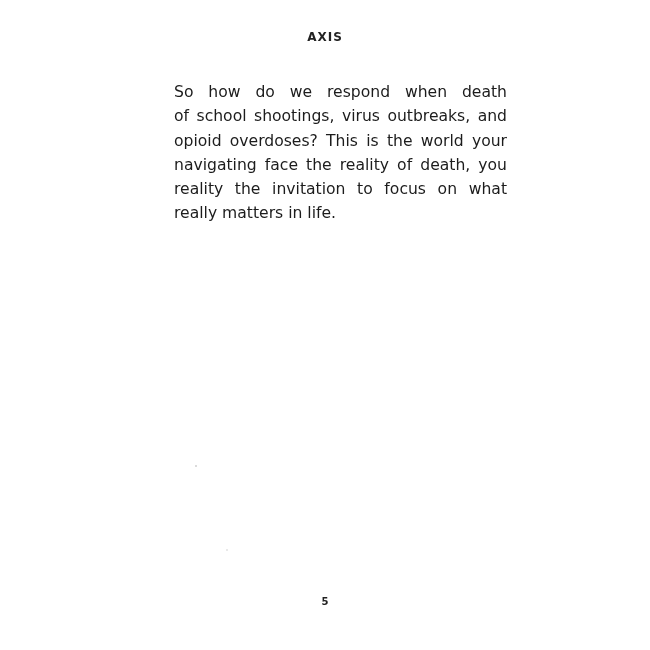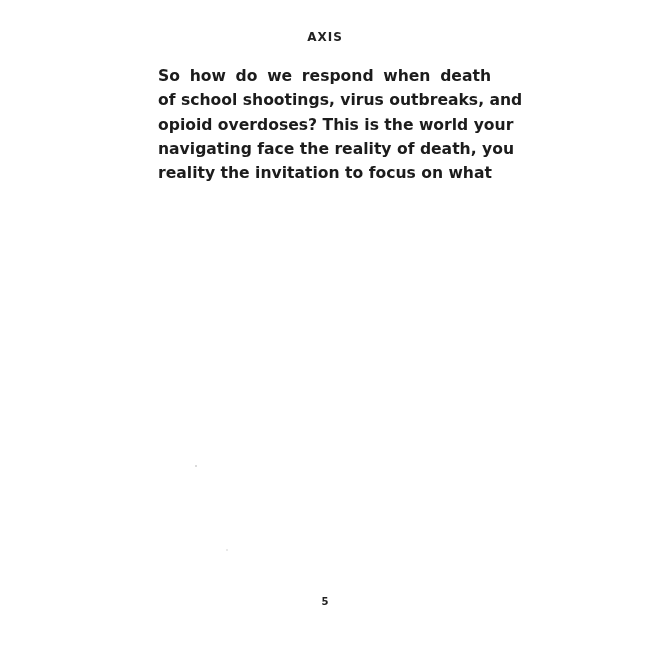--- a/index.html
+++ b/index.html
@@ -25,22 +25,21 @@
       font-weight: bold;
       font-size: 12px;
       letter-spacing: 1px;
       color: #222;
     }
     .body-text {
       position: absolute;
       top: 64px;
       left: 158px;
       width: 333px;
-      margin: 0;
-      font-weight: bold;
+      margin: 16px;
     }
     .line {
       display: block;
       height: 24.3px;
       line-height: 24.3px;
       font-size: 15.6px;
       white-space: nowrap;
       text-align: justify;
       text-align-last: justify;
       color: #1c1c1c;
@@ -71,18 +70,19 @@
 <body>
 
 <div class="running-head">AXIS</div>
 
 <p class="body-text">
   <span class="line">So how do we respond when death</span>
   <span class="line">of school shootings, virus outbreaks, and</span>
   <span class="line">opioid overdoses? This is the world your</span>
   <span class="line">navigating face the reality of death, you</span>
   <span class="line">reality the invitation to focus on what</span>
+  <span class="line last">really matters in life.</span>
 </p>
 
 <div class="speck" style="left:195px; top:465px;"></div>
 <div class="speck" style="left:226px; top:549px; background:#e2e2e2;"></div>
 
 <div class="page-number">5</div>
 
 </body></html>

